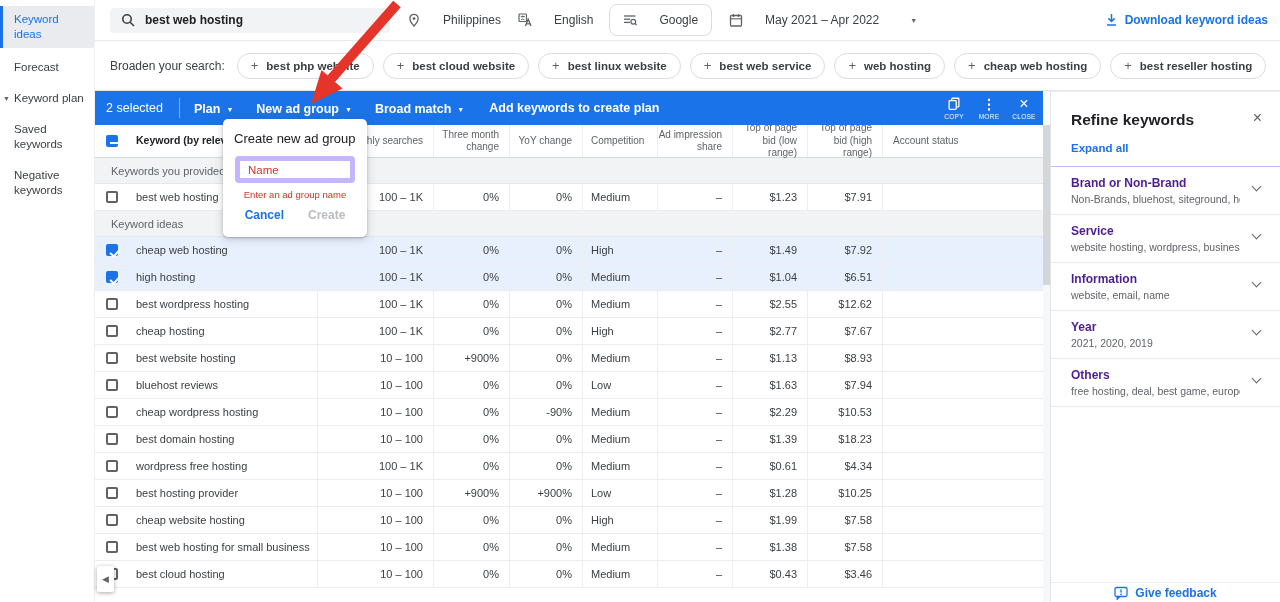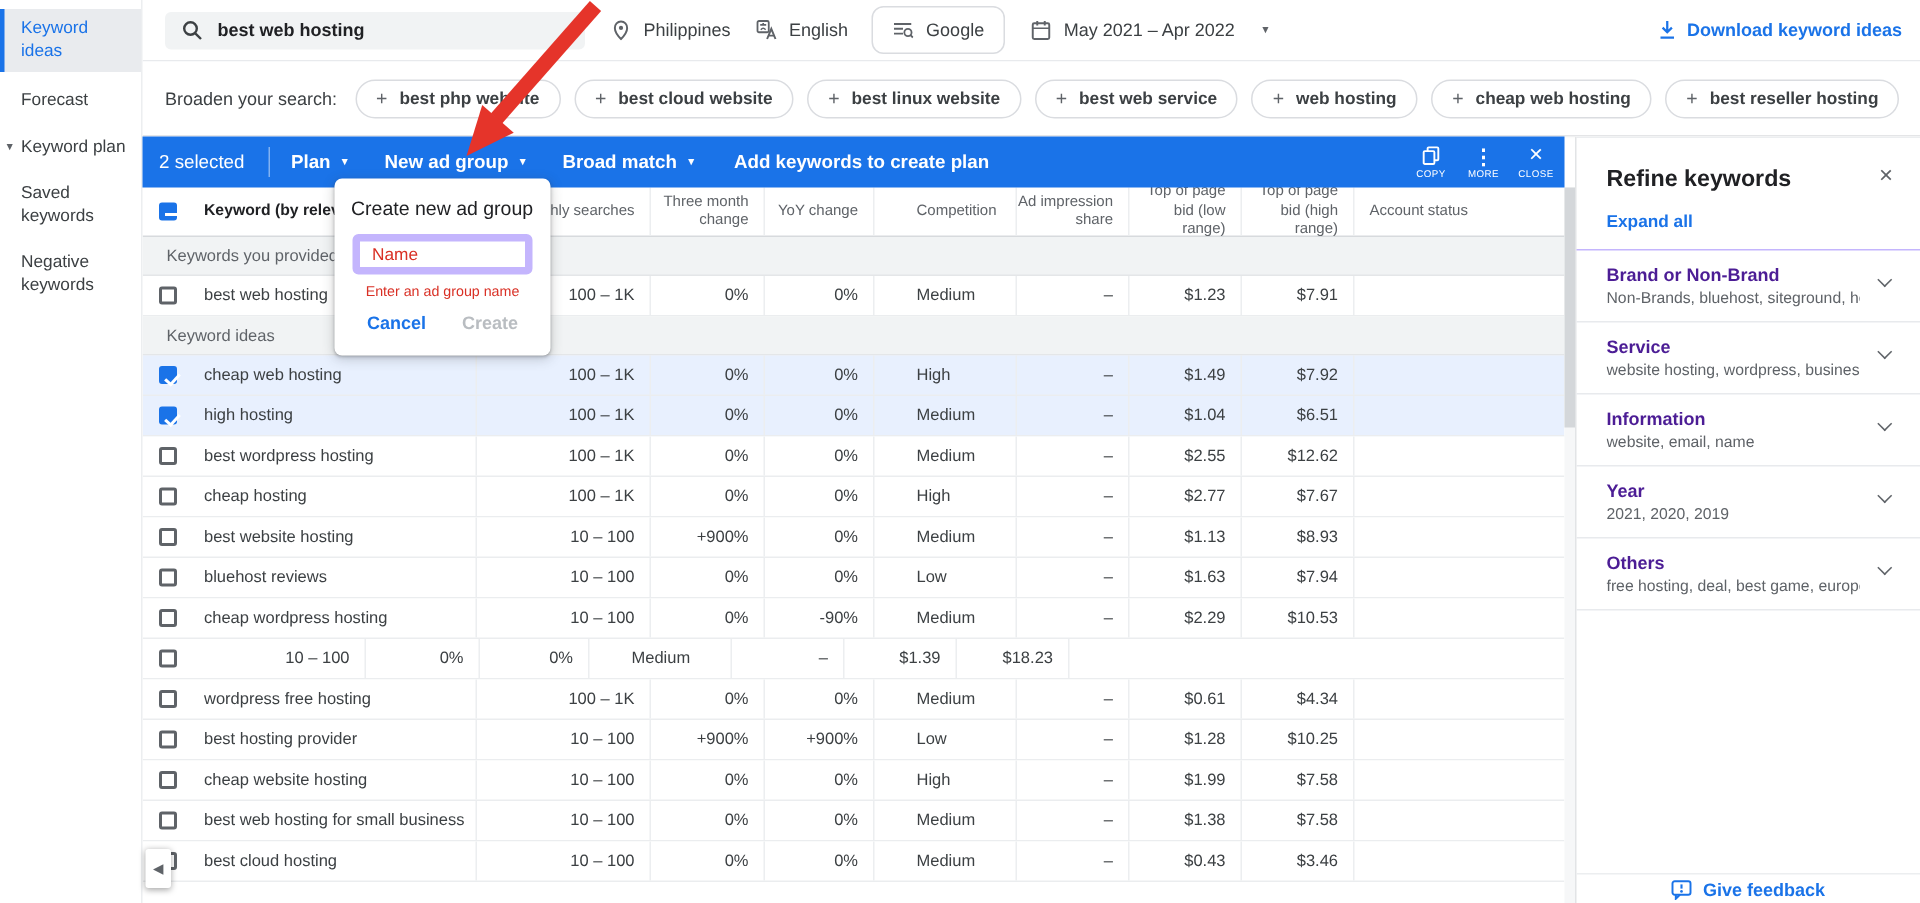--- a/index.html
+++ b/index.html
@@ -10,21 +10,21 @@
   
   .sidebar{position:absolute;left:0;top:0;width:95px;height:602px;background:#fff;border-right:1px solid #eceef0;z-index:3;}
   .side-item{position:relative;padding:4px 6px 4px 14px;margin:8px 0;font-size:11.5px;line-height:1.3;color:#3c4043;cursor:pointer;}
   .side-item.active{background:#e9ebee;color:#1a73e8;padding-top:6px;padding-bottom:6px;margin-top:6px;}
   .side-item.active::before{content:"";position:absolute;left:0;top:0;bottom:0;width:3px;background:#1a73e8;}
   .side-item .tri{position:absolute;left:3px;top:7px;font-size:7px;color:#5f6368;}
 
   
   .topbar{position:absolute;left:95px;top:0;width:1185px;height:41px;background:#fff;border-bottom:1px solid #e8eaed;display:flex;align-items:center;z-index:2;}
   .searchbox{margin-left:15px;width:280px;height:25px;background:#f1f3f4;border-radius:4px;display:flex;align-items:center;padding-left:11px;gap:10px;font-size:12px;color:#202124;font-weight:bold;}
-  .filter{display:flex;align-items:center;gap:8px;font-size:12px;color:#3c4043;margin-left:17px;cursor:pointer;white-space:nowrap;}
+  .filter{display:flex;align-items:center;gap:22px;font-size:12px;color:#3c4043;margin-left:17px;cursor:pointer;white-space:nowrap;}
   .filter.boxed{border:1px solid #dadce0;border-radius:8px;padding:8px 13px;margin-left:16px;}
   .fcaret{font-size:7px;color:#5f6368;margin-left:9px;}
   .download{margin-left:auto;margin-right:12px;display:flex;align-items:center;gap:7px;color:#1a73e8;font-size:12px;font-weight:bold;cursor:pointer;}
 
   
   .broaden{position:absolute;left:95px;top:41px;width:1185px;height:50px;background:#fff;border-bottom:1px solid #e4e5e7;display:flex;align-items:center;box-shadow:0 1px 1px rgba(0,0,0,.03);z-index:2;}
   .b-label{margin-left:15px;font-size:12px;color:#3c4043;}
   .chips{display:flex;gap:9px;margin-left:12px;}
   .chip{height:26px;border:1px solid #dadce0;border-radius:14px;padding:0 13px;display:flex;align-items:center;gap:8px;font-size:11.5px;font-weight:bold;color:#3c4043;cursor:pointer;background:#fff;white-space:nowrap;}
   .chip .plus{font-size:13px;font-weight:normal;color:#5f6368;}
@@ -43,21 +43,21 @@
 
   
   .thead{position:absolute;left:95px;top:125px;width:948px;height:33px;background:#fff;border-bottom:1px solid #d7dadd;display:flex;align-items:stretch;z-index:2;}
   .tbody{position:absolute;left:95px;top:158px;width:948px;height:444px;overflow:hidden;z-index:1;}
   .cell{display:flex;align-items:center;border-right:1px solid #eceef0;height:100%;}
   .c-check{width:33px;border-right:none;flex:none;}
   .c-kw{width:190px;padding-left:8px;flex:none;}
   .c-sr{width:116px;flex:none;}
   .c-tm{width:76px;flex:none;}
   .c-yy{width:73px;flex:none;}
-  .c-cp{width:75px;padding-left:8px;flex:none;margin-left:20px;}
+  .c-cp{width:75px;padding-left:8px;flex:none;}
   .c-ai{width:75px;flex:none;}
   .c-bl{width:75px;flex:none;}
   .c-bh{width:75px;flex:none;}
   .c-as{flex:1;padding-left:10px;border-right:none;}
   .num{justify-content:flex-end;padding-right:10px;}
   .hcell{font-size:10px;color:#5f6368;}
   .hcell .htext{text-align:right;line-height:1.25;}
   .hcell.c-kw .htext,.hcell.c-cp .htext,.hcell.c-as .htext{text-align:left;}
   .hcell.c-kw{font-weight:bold;color:#202124;font-size:10.5px;}
   .hcell.nowrap{white-space:nowrap;overflow:visible;}
@@ -526,20 +526,23 @@
           <span>$10.53</span>
         </div>
         <div class="cell c-as">
           <span></span>
         </div>
       </div>
       <div class="t-row">
         <div class="cell c-check">
           <span class="cb"></span>
         </div>
+        <div class="cell c-kw">
+          <span>best domain hosting</span>
+        </div>
         <div class="cell c-sr num">
           <span>10 – 100</span>
         </div>
         <div class="cell c-tm num">
           <span>0%</span>
         </div>
         <div class="cell c-yy num">
           <span>0%</span>
         </div>
         <div class="cell c-cp">

